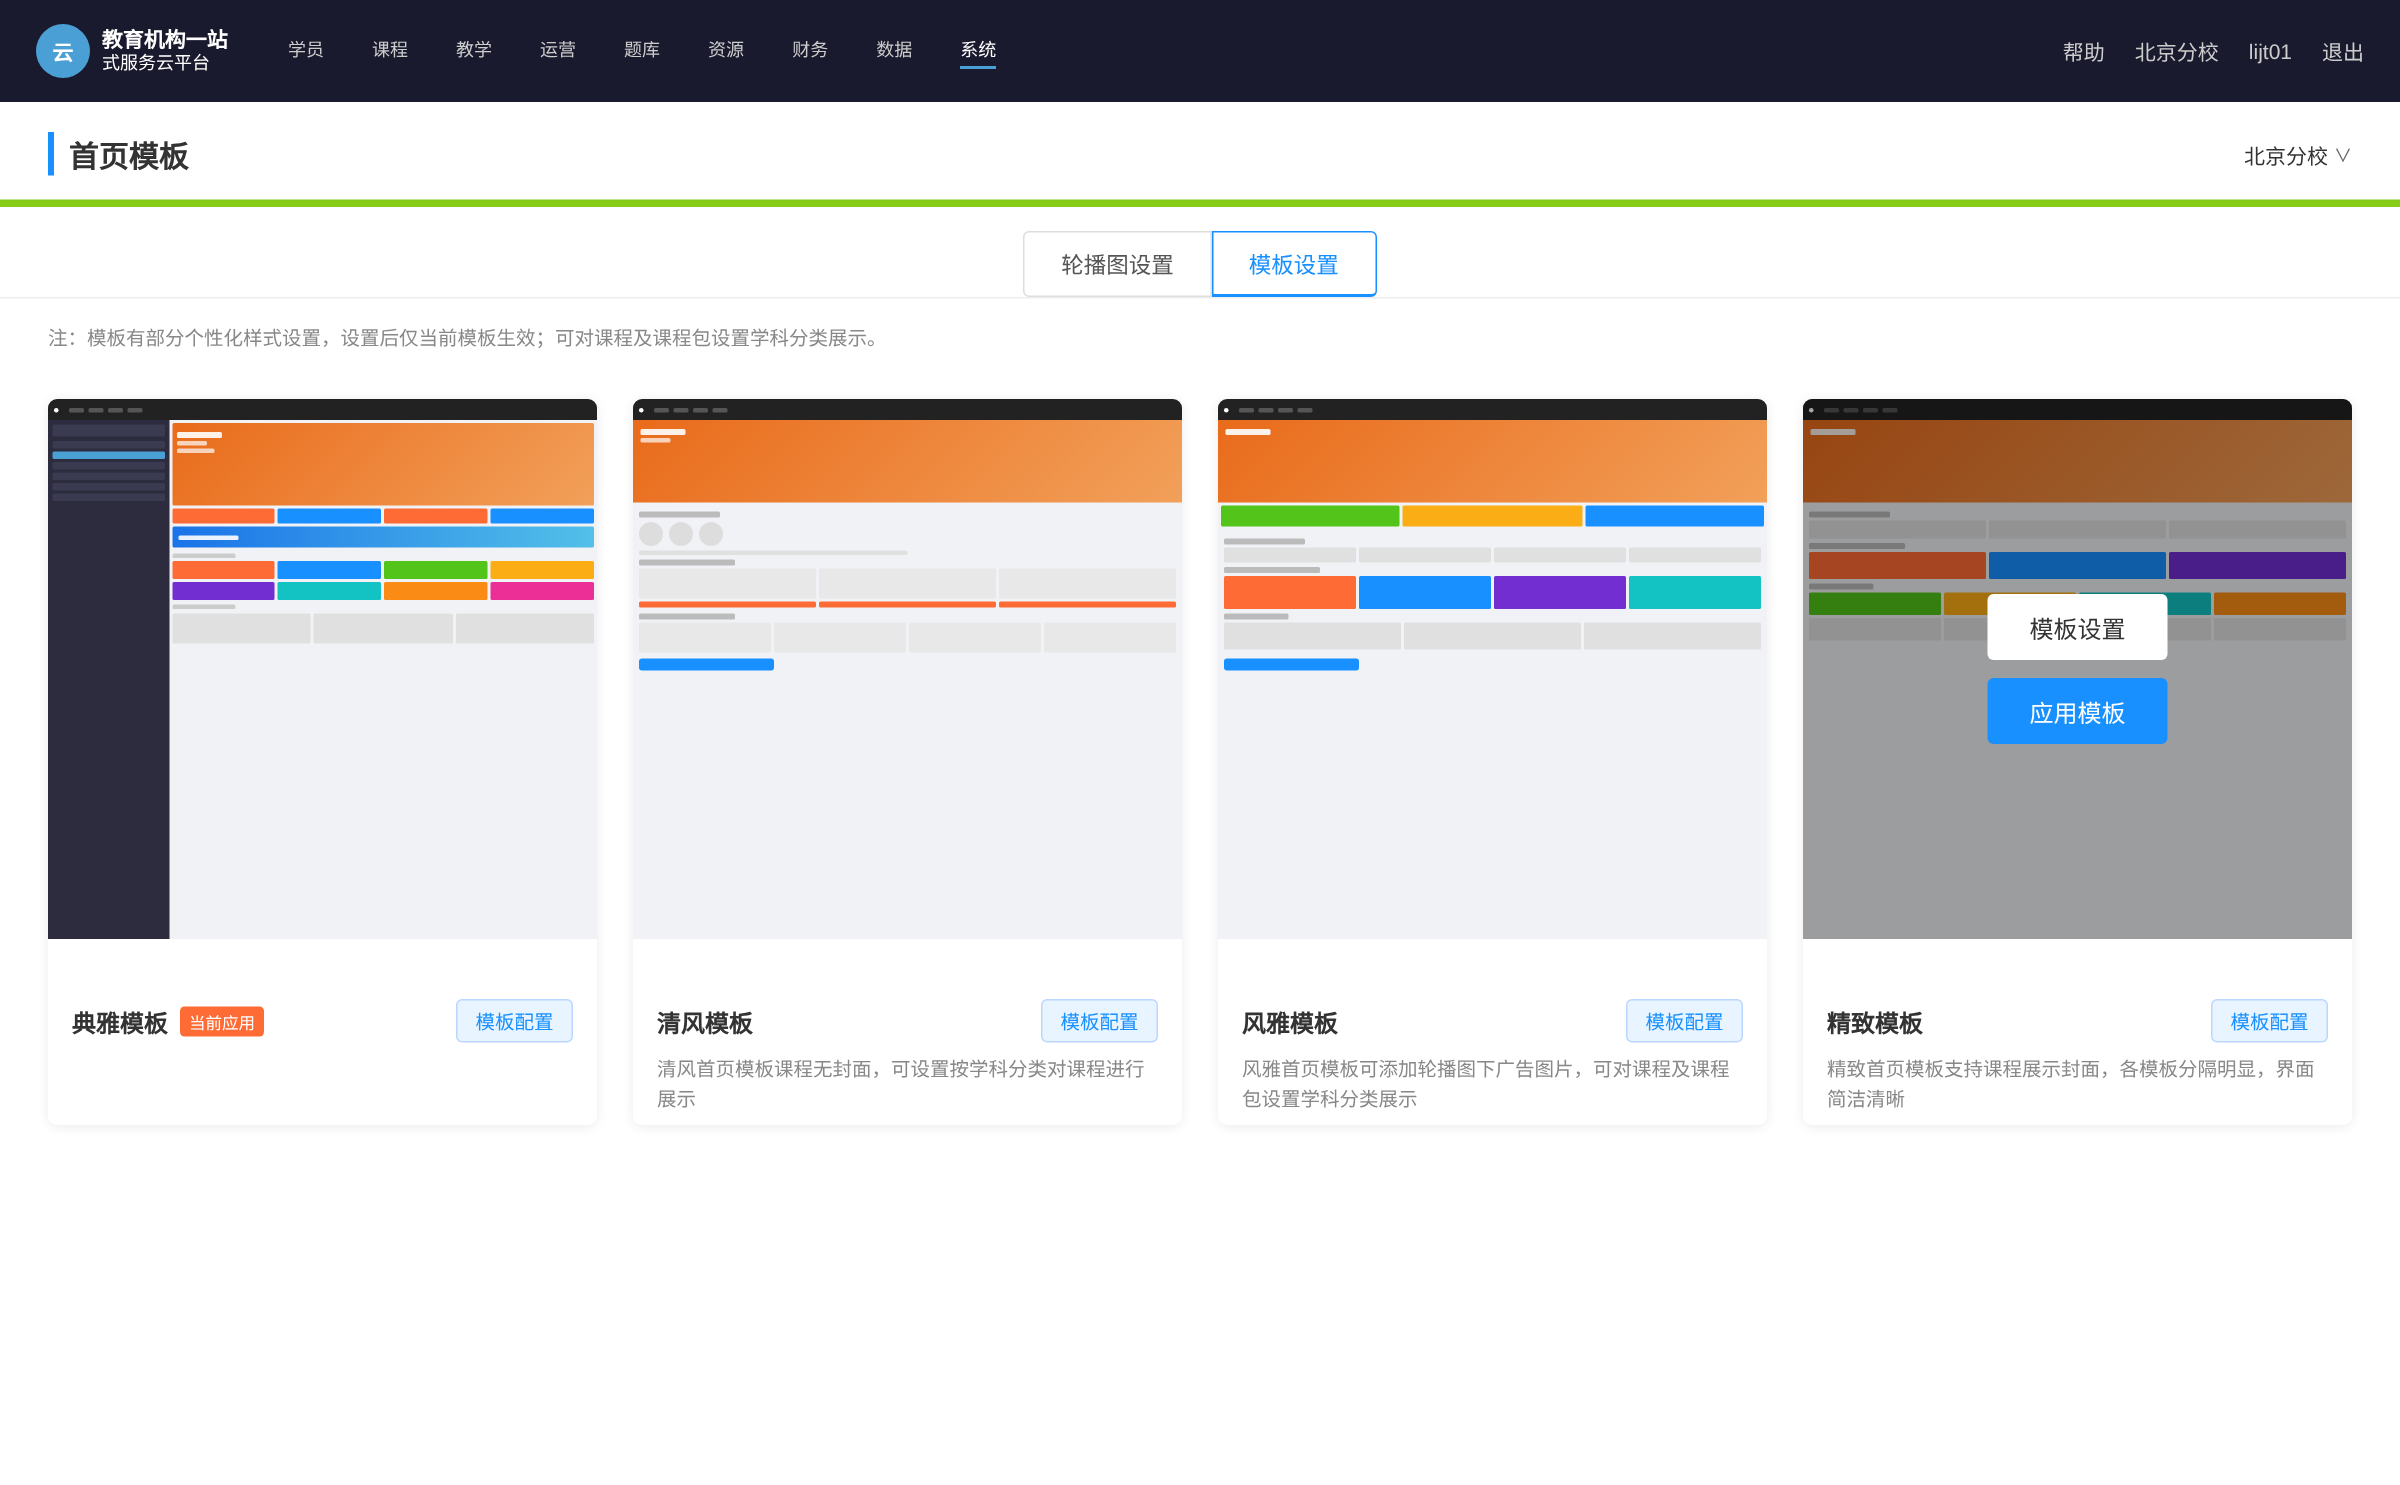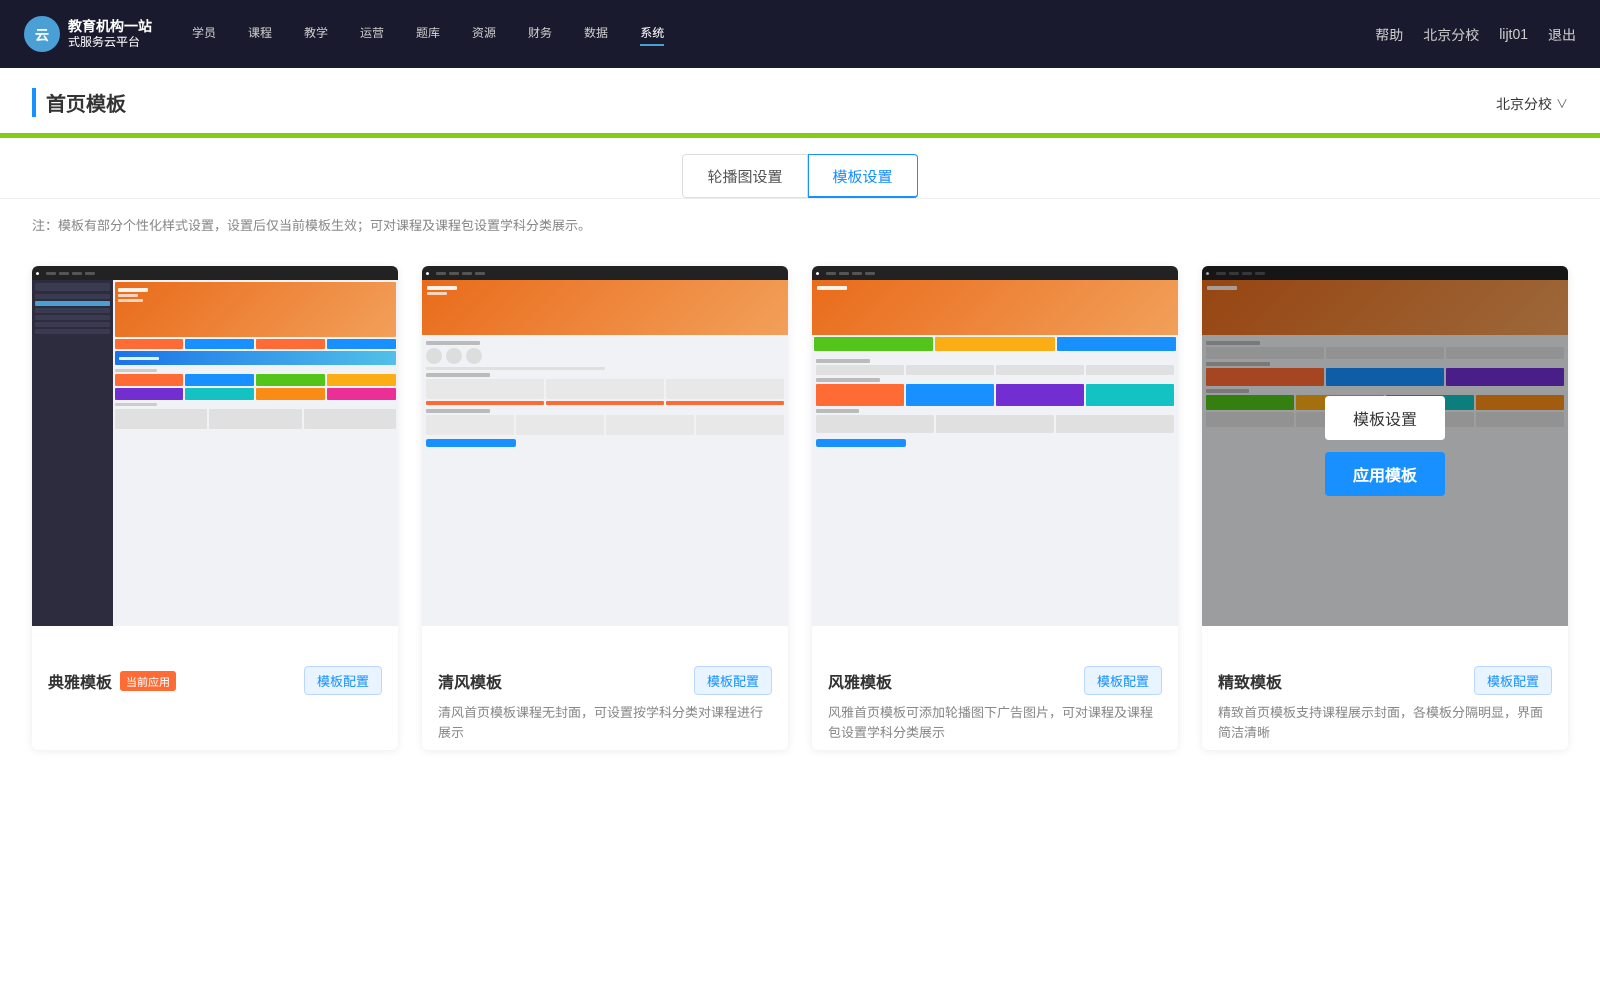--- a/index.html
+++ b/index.html
@@ -168,21 +168,21 @@
       font-weight: 500;
     }
     .btn-apply {
       background: #1890ff;
       color: white;
       border: none;
       padding: 10px 28px;
       border-radius: 4px;
       font-size: 16px;
       cursor: pointer;
-      font-weight: 700;
+      font-weight: 400;
     }
 
     
     .template-footer {
       padding: 12px 16px 8px;
       margin-top: 28px;
     }
     .template-title-row {
       display: flex;
       align-items: center;

